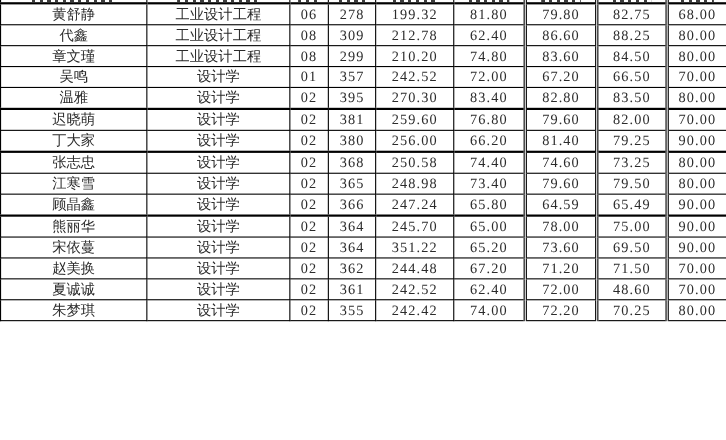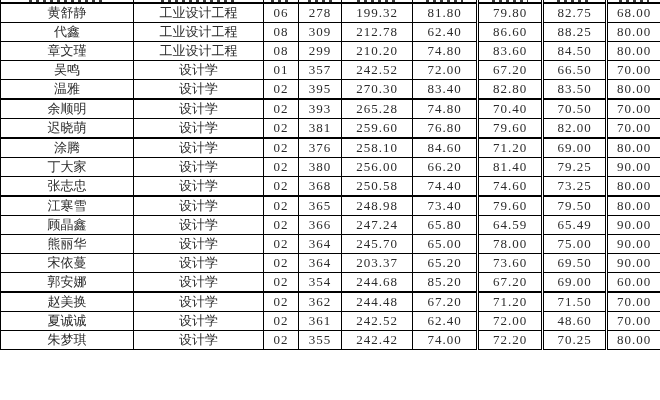--- a/index.html
+++ b/index.html
@@ -156,53 +156,31 @@
           <td>设计学</td>
           <td class="num">02</td>
           <td class="num">395</td>
           <td class="num">270.30</td>
           <td class="num">83.40</td>
           <td class="num">82.80</td>
           <td class="num">83.50</td>
           <td class="num">80.00</td>
         </tr>
         <tr>
-          <td>余顺明</td>
-          <td>设计学</td>
-          <td class="num">02</td>
-          <td class="num">393</td>
-          <td class="num">265.28</td>
-          <td class="num">74.80</td>
-          <td class="num">70.40</td>
-          <td class="num">70.50</td>
-          <td class="num">70.00</td>
-        </tr>
-        <tr>
           <td>迟晓萌</td>
           <td>设计学</td>
           <td class="num">02</td>
           <td class="num">381</td>
           <td class="num">259.60</td>
           <td class="num">76.80</td>
           <td class="num">79.60</td>
           <td class="num">82.00</td>
           <td class="num">70.00</td>
         </tr>
         <tr>
-          <td>涂腾</td>
-          <td>设计学</td>
-          <td class="num">02</td>
-          <td class="num">376</td>
-          <td class="num">258.10</td>
-          <td class="num">84.60</td>
-          <td class="num">71.20</td>
-          <td class="num">69.00</td>
-          <td class="num">80.00</td>
-        </tr>
-        <tr>
           <td>丁大家</td>
           <td>设计学</td>
           <td class="num">02</td>
           <td class="num">380</td>
           <td class="num">256.00</td>
           <td class="num">66.20</td>
           <td class="num">81.40</td>
           <td class="num">79.25</td>
           <td class="num">90.00</td>
         </tr>
@@ -248,36 +226,25 @@
           <td class="num">65.00</td>
           <td class="num">78.00</td>
           <td class="num">75.00</td>
           <td class="num">90.00</td>
         </tr>
         <tr>
           <td>宋依蔓</td>
           <td>设计学</td>
           <td class="num">02</td>
           <td class="num">364</td>
-          <td class="num">203.37</td>
+          <td class="num">351.22</td>
           <td class="num">65.20</td>
           <td class="num">73.60</td>
           <td class="num">69.50</td>
           <td class="num">90.00</td>
-        </tr>
-        <tr>
-          <td>郭安娜</td>
-          <td>设计学</td>
-          <td class="num">02</td>
-          <td class="num">354</td>
-          <td class="num">244.68</td>
-          <td class="num">85.20</td>
-          <td class="num">67.20</td>
-          <td class="num">69.00</td>
-          <td class="num">60.00</td>
         </tr>
         <tr>
           <td>赵美换</td>
           <td>设计学</td>
           <td class="num">02</td>
           <td class="num">362</td>
           <td class="num">244.48</td>
           <td class="num">67.20</td>
           <td class="num">71.20</td>
           <td class="num">71.50</td>

